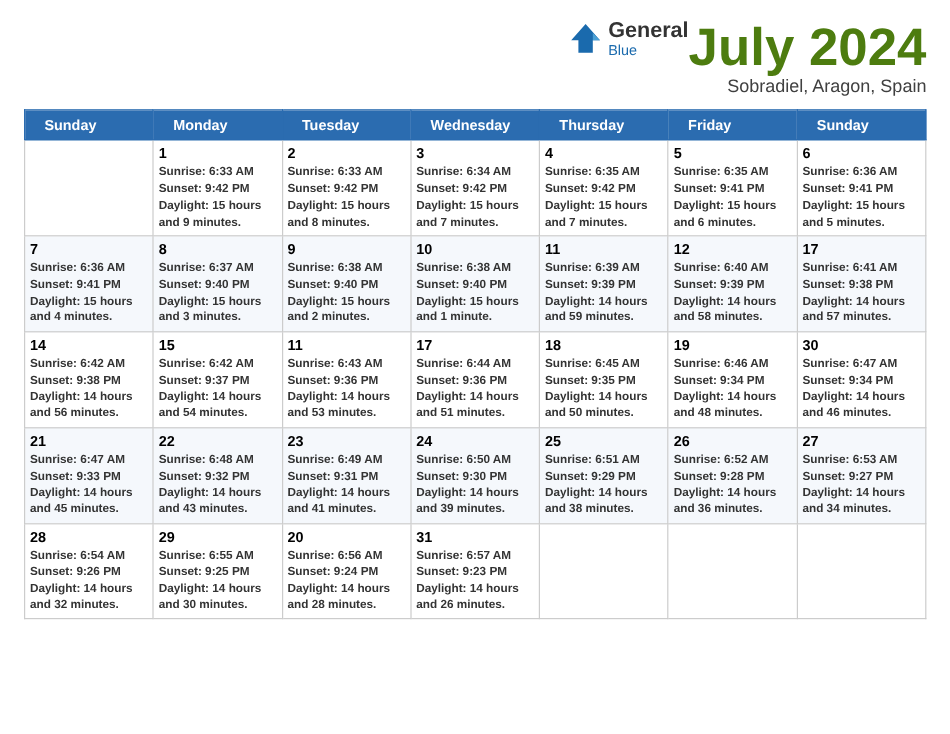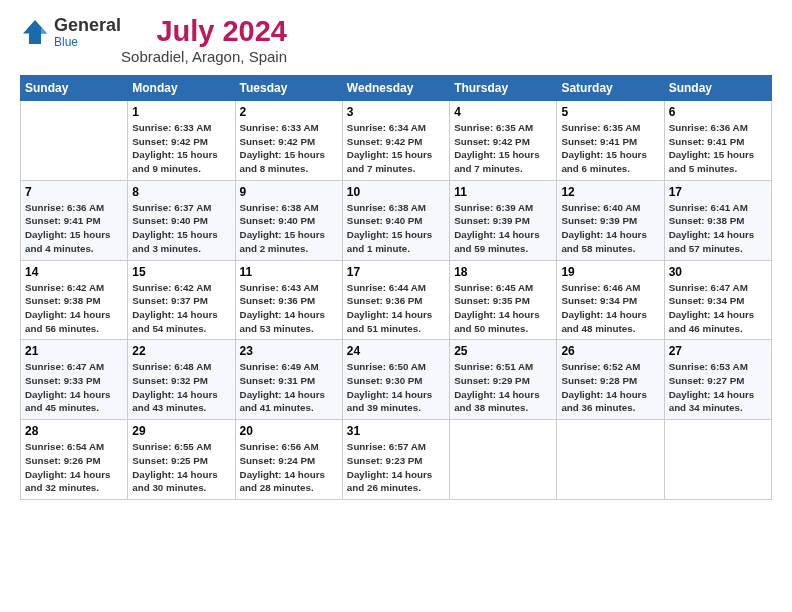--- a/index.html
+++ b/index.html
@@ -11,21 +11,21 @@
       overflow: hidden;
     }
     .page {
       width: 792px;
       min-height: 612px;
       padding: 16px 20px 10px 20px;
       background: #fff;
     }
     .header {
       display: flex;
-      justify-content: flex-start;
+      justify-content: flex-end;
       align-items: flex-start;
       margin-bottom: 10px;
     }
     .logo {
       display: flex;
       align-items: center;
       gap: 4px;
     }
     .logo-text {
       display: flex;
@@ -43,38 +43,38 @@
       color: #1a6aad;
     }
     .logo-icon {
       width: 30px;
       height: 30px;
     }
     .title-block {
       text-align: right;
     }
     .month-title {
-      font-size: 29px;
-      font-weight: bold;
-      color: #be185d;
+      font-size: 44px;
+      font-weight: bold;
+      color: #4d7c0f;
       line-height: 1.1;
     }
     .location-title {
       font-size: 15px;
       color: #404040;
     }
     .calendar {
       width: 100%;
       border-collapse: collapse;
       font-size: 10.5px;
     }
     .calendar thead th {
       background: #2b6cb0;
       color: #fff;
-      padding: 5px 4px;
+      padding: 5px 16px;
       text-align: left;
       font-weight: bold;
       font-size: 12px;
       border: 1px solid #2b6cb0;
     }
     .calendar tbody td {
       border: 1px solid #ccc;
       vertical-align: top;
       padding: 4px 4px 4px 4px;
       width: calc(100% / 7);
@@ -124,21 +124,21 @@
   </div>
 
   <table class="calendar">
     <thead>
       <tr>
       <th>Sunday</th>
           <th>Monday</th>
           <th>Tuesday</th>
           <th>Wednesday</th>
           <th>Thursday</th>
-          <th>Saturday</th>
+          <th>Friday</th>
           <th>Sunday</th>
         </tr>
     </thead>
     <tbody id="calendar-body">
     <tr>
           <td class="empty-cell"></td>
           <td>
             <span class="day-number">1</span>
             <div class="day-info">Sunrise: 6:33 AM<br>Sunset: 9:42 PM<br>Daylight: 15 hours and 9 minutes.</div>
           </td>

